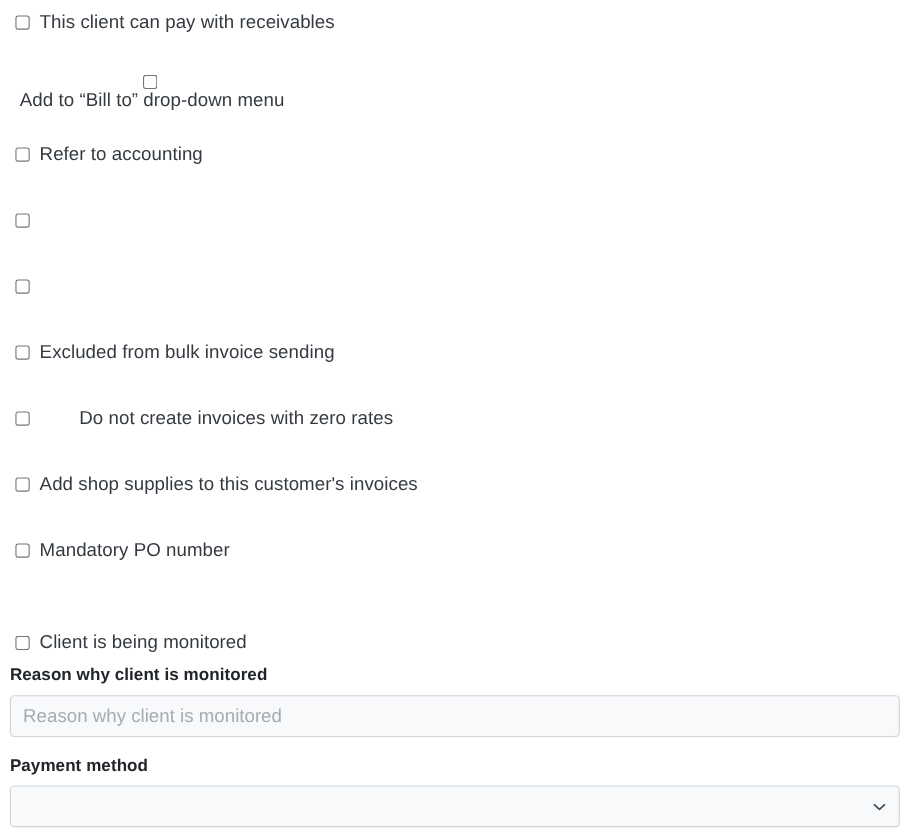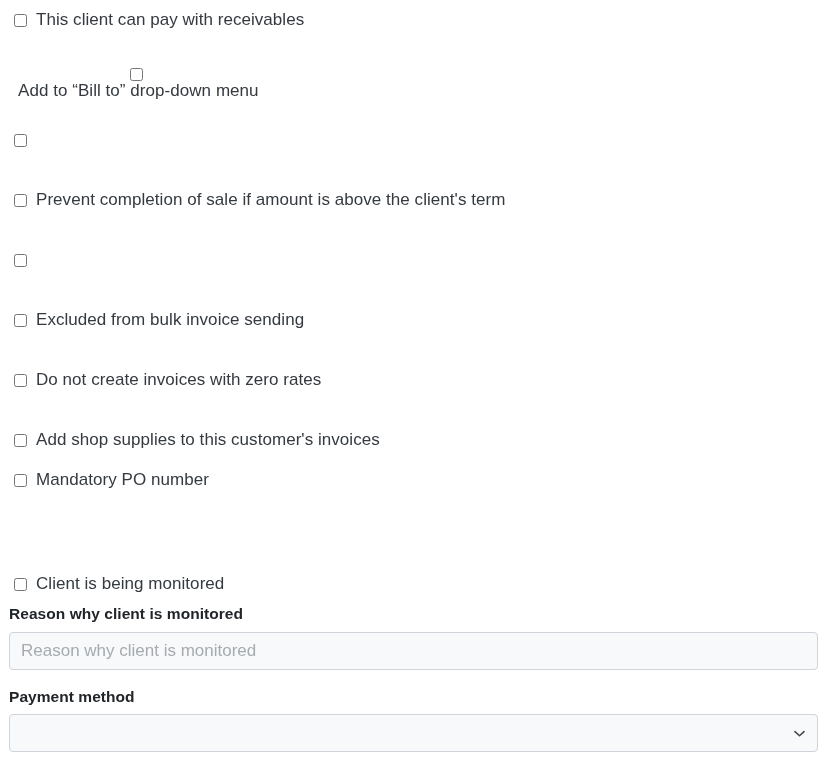--- a/index.html
+++ b/index.html
@@ -128,41 +128,41 @@
       <div class="checkbox-row" style="top: 8px;">
         <input type="checkbox" class="cb-box" style="">
         <span class="cb-label">This client can pay with receivables</span>
       </div>
       <div class="checkbox-row" style="top: 68px; flex-direction: column;">
         <input type="checkbox" class="cb-box" style="">
         <span class="cb-label">Add to “Bill to” drop-down menu</span>
       </div>
       <div class="checkbox-row" style="top: 128px;">
         <input type="checkbox" class="cb-box" style="">
+        <span class="cb-label">Refer to accounting</span>
       </div>
       <div class="checkbox-row" style="top: 188px;">
         <input type="checkbox" class="cb-box" style="">
-        <span class="cb-label">Prevent completion of sale if amount is above the client's term</span>
       </div>
       <div class="checkbox-row" style="top: 248px;">
         <input type="checkbox" class="cb-box" style="">
       </div>
       <div class="checkbox-row" style="top: 308px;">
         <input type="checkbox" class="cb-box" style="">
         <span class="cb-label">Excluded from bulk invoice sending</span>
       </div>
-      <div class="checkbox-row" style="top: 368px;">
+      <div class="checkbox-row" style="top: 368px; gap: 36px;">
         <input type="checkbox" class="cb-box" style="">
         <span class="cb-label">Do not create invoices with zero rates</span>
       </div>
       <div class="checkbox-row" style="top: 428px;">
         <input type="checkbox" class="cb-box" style="">
         <span class="cb-label">Add shop supplies to this customer's invoices</span>
       </div>
-      <div class="checkbox-row" style="top: 468px;">
+      <div class="checkbox-row" style="top: 488px;">
         <input type="checkbox" class="cb-box" style="">
         <span class="cb-label">Mandatory PO number</span>
       </div>
       <div class="checkbox-row" style="top: 572px;">
         <input type="checkbox" class="cb-box" style="">
         <span class="cb-label">Client is being monitored</span>
       </div>
     </div>
 
   <div class="field-label" style="top: 604px;">Reason why client is monitored</div>

